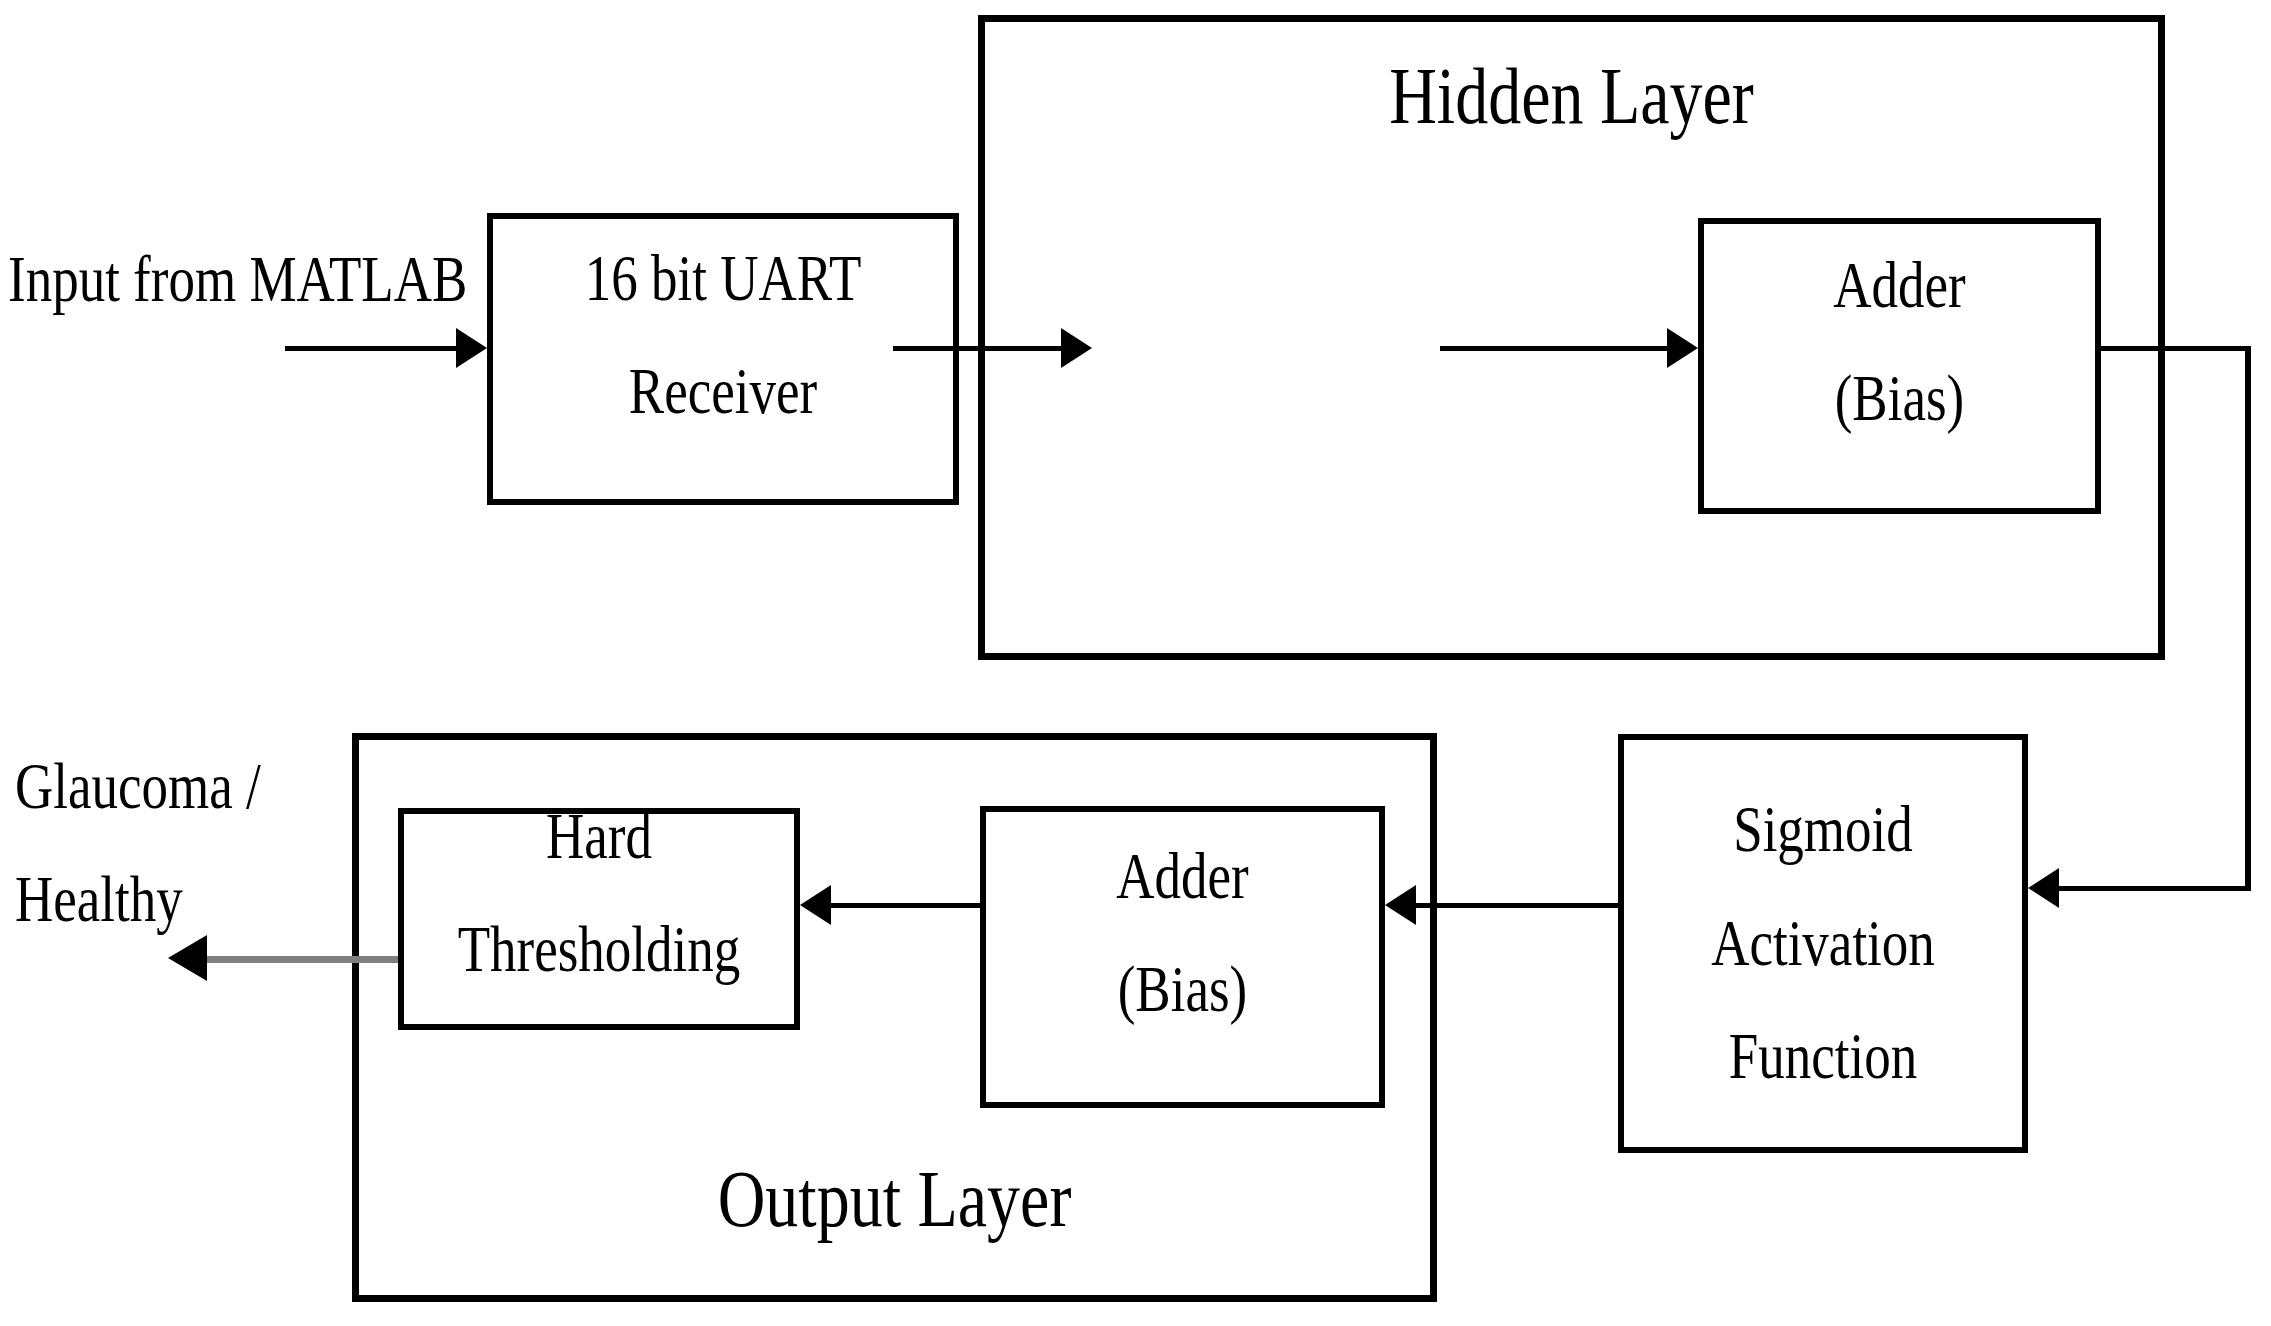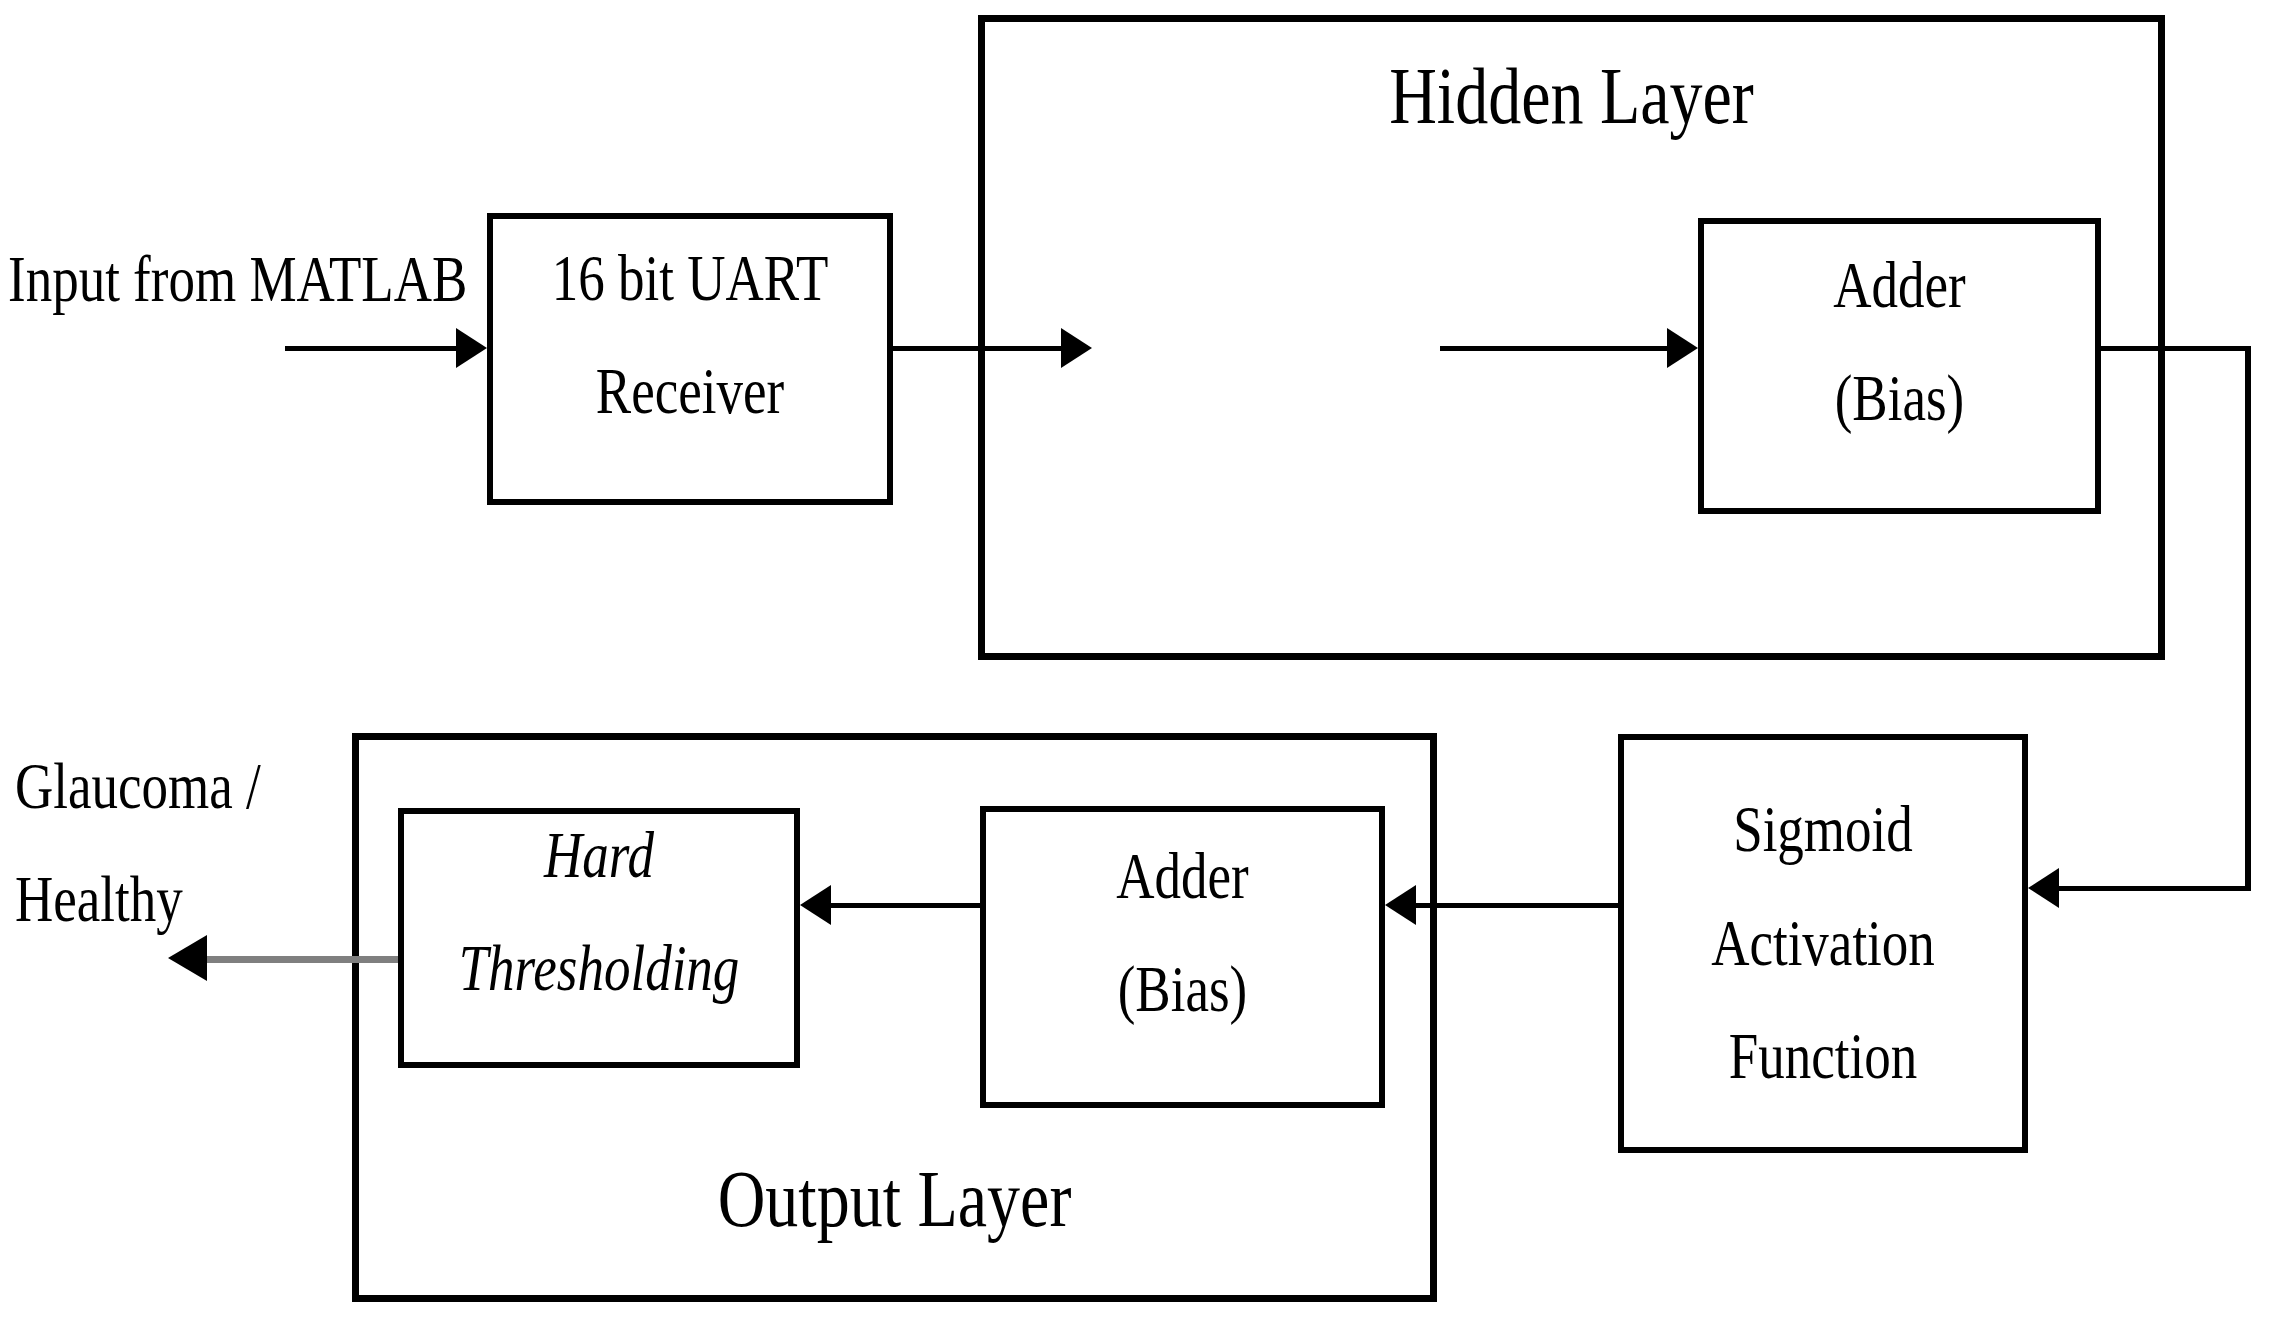--- a/index.html
+++ b/index.html
@@ -64,21 +64,21 @@
 </head>
 <body>
 
 <div class="canvas">
 
   <div class="label" style="left:8px; top:247px;">Input from MATLAB</div>
 
   <div class="hline" style="left:285px; top:346px; width:175px;"></div>
   <div class="head head-r" style="left:456px; top:328px;"></div>
 
-  <div class="box" style="left:487px; top:213px; width:406px; height:292px; padding-bottom:48px;">
+  <div class="box" style="left:487px; top:213px; width:472px; height:292px; padding-bottom:48px;">
     <div class="box-text">
       <span>16 bit UART</span>
       <span>Receiver</span>
     </div>
   </div>
 
   <div class="hline" style="left:893px; top:346px; width:172px;"></div>
   <div class="head head-r" style="left:1061px; top:328px;"></div>
 
   <div class="container" style="left:978px; top:15px; width:1187px; height:645px;"></div>
@@ -117,21 +117,21 @@
   <div class="box" style="left:980px; top:806px; width:405px; height:302px; padding-bottom:48px;">
     <div class="box-text">
       <span>Adder</span>
       <span>(Bias)</span>
     </div>
   </div>
 
   <div class="hline" style="left:825px; top:903px; width:155px;"></div>
   <div class="head head-l" style="left:800px; top:885px;"></div>
 
-  <div class="box" style="left:398px; top:808px; width:402px; height:260px; padding-bottom:52px;font-style:italic;">
+  <div class="box" style="left:398px; top:808px; width:402px; height:222px; padding-bottom:52px;">
     <div class="box-text">
       <span>Hard</span>
       <span>Thresholding</span>
     </div>
   </div>
 
   <div class="hline gray" style="left:205px; top:956px; width:193px;"></div>
   <div class="head head-l big" style="left:168px; top:935px;"></div>
 
   <div class="label" style="left:15px; top:754px;">

